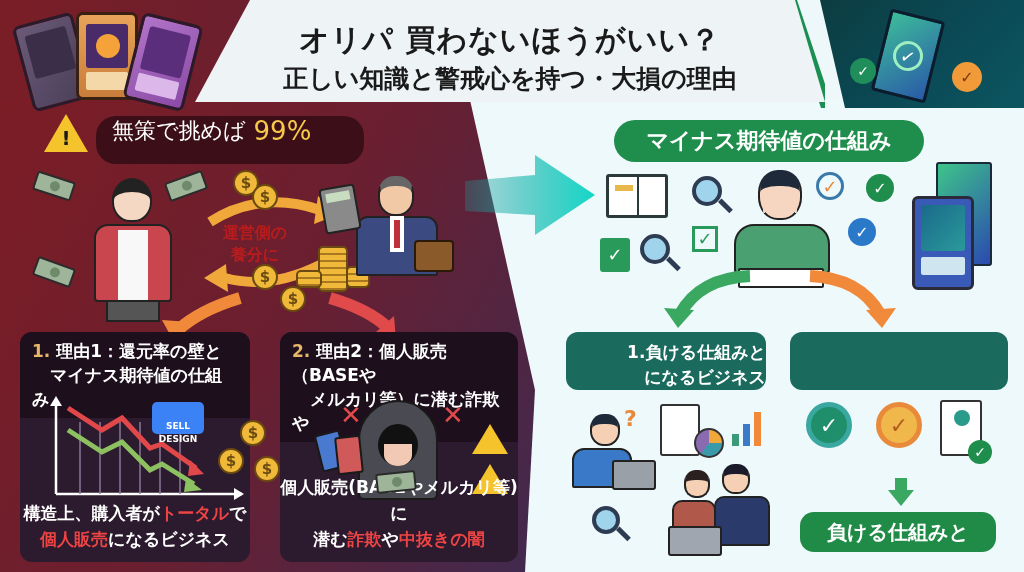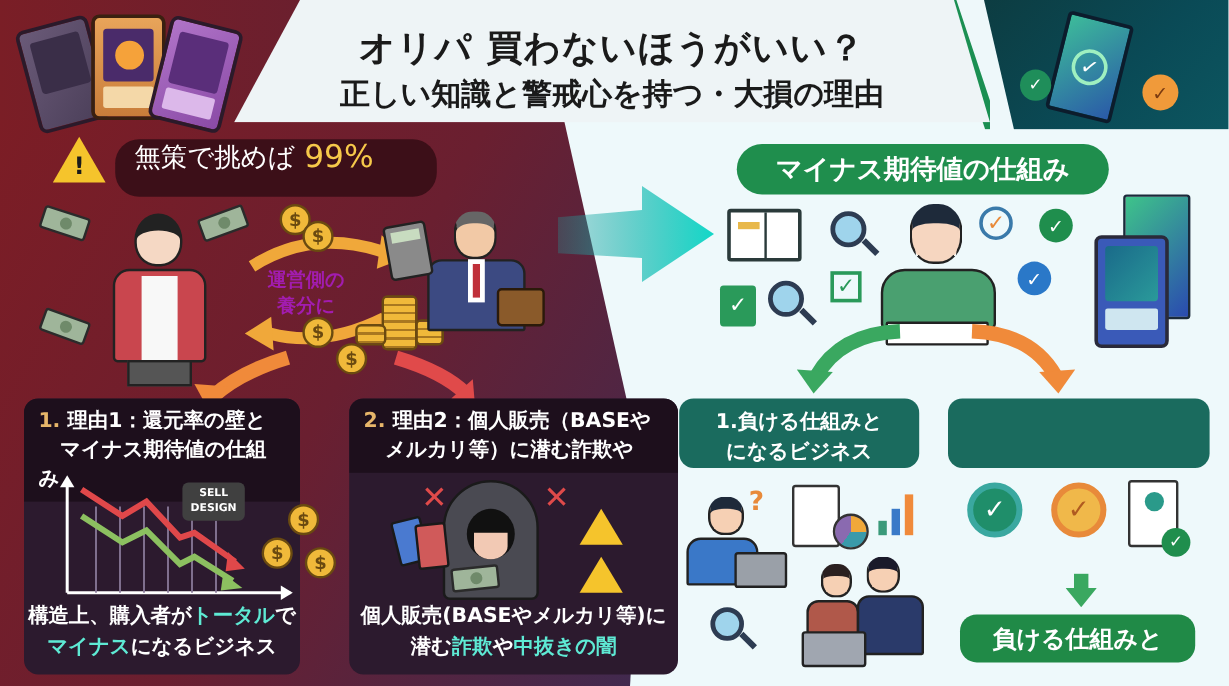--- a/index.html
+++ b/index.html
@@ -27,34 +27,34 @@
 #warn-mark{left:60px;top:126px;width:12px;text-align:center;font-weight:bold;font-size:20px;color:#1a1a1a}
 #warn-pill{left:96px;top:116px;width:268px;height:48px;border-radius:20px;background:#3c0f18;color:#fff;font-size:22px;font-weight:normal;display:flex;align-items:flex-start;padding-left:16px;gap:8px}
 #warn-pill .hl{color:#f6c94a;font-size:26px}
 
 #right-pill{left:614px;top:120px;width:310px;height:42px;border-radius:21px;background:#1f8e4d;color:#fff;font-size:22px;font-weight:bold;display:flex;align-items:center;justify-content:center}
 
 #big-arrow{left:465px;top:155px;width:130px;height:82px}
 .bill{position:absolute;width:40px;height:20px;background:#9fb59a;border:2px solid #2b2b2b;border-radius:3px}
 .bill::after{content:"";position:absolute;left:14px;top:3px;width:10px;height:10px;border-radius:50%;background:#6f8a6a}
 .coin{position:absolute;width:26px;height:26px;border-radius:50%;background:#f0b93a;border:2px solid #6a4a10;color:#6a4a10;font-weight:bold;font-size:15px;text-align:center;line-height:22px}
-#mid-text{left:205px;top:222px;width:100px;text-align:center;color:#a21caf;font-size:16px;font-weight:bold;line-height:22px}
+#mid-text{left:205px;top:222px;width:100px;text-align:center;color:#b91c1c;font-size:16px;font-weight:bold;line-height:22px}
 
 .rbox{position:absolute;border-radius:12px;background:#2c1a2e;overflow:hidden}
 .rbox-head{background:#1d0f1c;color:#fff;font-size:17px;font-weight:bold;line-height:24px;padding:7px 12px}
 .rbox-head .num{color:#e7b66a}
 .rbox-foot{position:absolute;left:0;right:0;bottom:10px;text-align:center;color:#fff;font-size:17px;font-weight:bold;line-height:26px}
-.rbox-foot .hl{color:#5eead4}
+.rbox-foot .hl{color:#ef4444}
 #rbox1{left:20px;top:332px;width:230px;height:230px}
-#rbox2{left:291px;top:332px;width:274px;height:230px}
+#rbox2{left:280px;top:332px;width:238px;height:230px}
 
 #chart1{left:0;top:62px;width:230px;height:110px}
-#sell-badge{position:absolute;left:152px;top:402px;width:52px;height:32px;background:#404040;border-radius:5px;color:#fff;font-size:9px;font-weight:bold;text-align:center;line-height:13px;padding-top:3px}
-
-.gbox{position:absolute;background:#1a6b5e;border-radius:12px;color:#fff;font-size:17px;font-weight:bold;line-height:25px;padding:8px 0;text-align:center}
+#sell-badge{position:absolute;left:152px;top:402px;width:52px;height:32px;background:#3b82f6;border-radius:5px;color:#fff;font-size:9px;font-weight:bold;text-align:center;line-height:13px;padding-top:18px}
+
+.gbox{position:absolute;background:#1a6b5e;border-radius:12px;color:#fff;font-size:17px;font-weight:bold;line-height:25px;padding:8px 0;text-align:right}
 #gbox1{left:566px;top:332px;width:200px;height:58px}
 #gbox2{left:790px;top:332px;width:218px;height:58px}
 #prevent-pill{left:800px;top:512px;width:196px;height:40px;border-radius:14px;background:#208a47;color:#fff;font-size:20px;font-weight:bold;display:flex;align-items:center;justify-content:center}
 #down-arrow{left:888px;top:478px;width:26px;height:28px}
 
 .rosette{position:absolute;width:46px;height:46px;border-radius:50%;display:flex;align-items:center;justify-content:center;color:#fff;font-size:22px;font-weight:bold}
 .check-circle{position:absolute;border-radius:50%;display:flex;align-items:center;justify-content:center;color:#fff;font-weight:bold}
 .mag{position:absolute;border-radius:50%;border:4px solid #2d3c52;background:#9fd4ec}
 .mag::after{content:"";position:absolute;width:5px;height:16px;background:#2d3c52;left:100%;top:100%;transform:rotate(-45deg);transform-origin:top left}
 </style>
@@ -171,21 +171,21 @@
         <line x1="140" y1="28" x2="140" y2="100"></line>
         <line x1="160" y1="40" x2="160" y2="100"></line>
       </g>
     <polyline points="48,14 82,36 102,24 130,54 142,50 176,74" stroke="#e0484a" stroke-width="5" fill="none"></polyline>
     <polygon points="170,66 184,80 168,82" fill="#e0484a"></polygon>
     <polyline points="48,36 82,58 102,48 130,76 142,70 174,90" stroke="#8cc060" stroke-width="5" fill="none"></polyline>
     <polygon points="166,84 182,96 164,98" fill="#8cc060"></polygon>
   </svg>
   <div class="rbox-foot">
     <div><span>構造上、購入者が</span><span class="hl">トータル</span><span>で</span></div>
-    <div><span class="hl">マイナス</span><span>になるビジネス</span></div>
+    <div><span class="hl">個人販売</span><span>になるビジネス</span></div>
   </div>
 </div>
 <div id="sell-badge">SELL DESIGN</div>
 <div class="coin" style="left:240px;top:420px">$</div>
 <div class="coin" style="left:218px;top:448px">$</div>
 <div class="coin" style="left:254px;top:456px">$</div>
 
 <div id="rbox2" class="rbox">
   <div class="rbox-head">
     <span class="num">2.</span>

